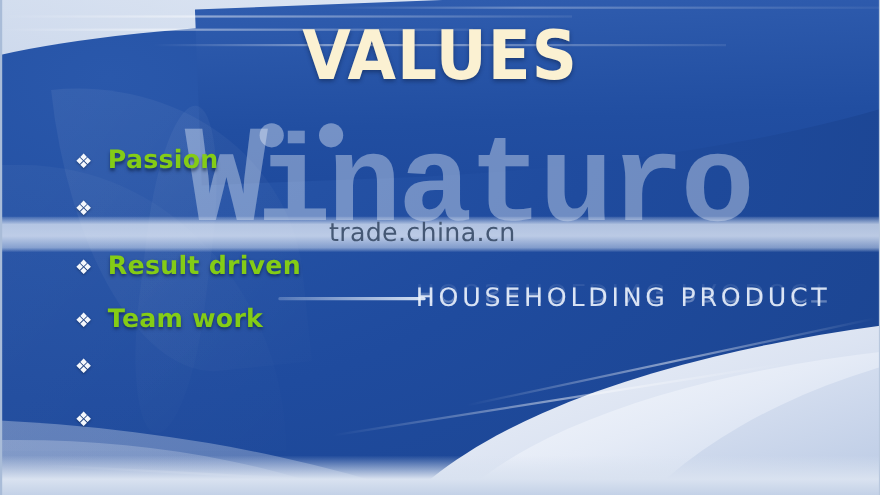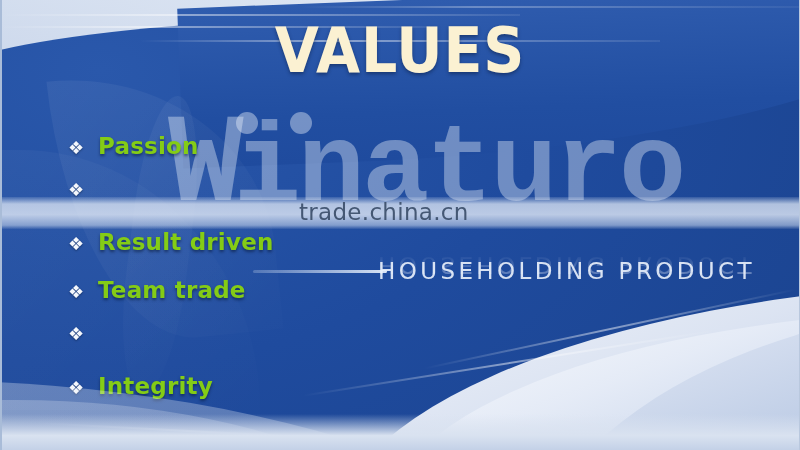--- a/index.html
+++ b/index.html
@@ -270,28 +270,27 @@
     </div>
     <div class="bullet-row">
       <span class="bullet-glyph">❖</span>
     </div>
     <div class="bullet-row">
       <span class="bullet-glyph">❖</span>
       <span class="bullet-label">Result driven</span>
     </div>
     <div class="bullet-row">
       <span class="bullet-glyph">❖</span>
-      <span class="bullet-label">Team trade</span>
-    </div>
-    <div class="bullet-row">
-      <span class="bullet-glyph">❖</span>
-    </div>
-    <div class="bullet-row">
-      <span class="bullet-glyph">❖</span>
-      <span class="bullet-label">Integrity</span>
+      <span class="bullet-label">Team work</span>
+    </div>
+    <div class="bullet-row">
+      <span class="bullet-glyph">❖</span>
+    </div>
+    <div class="bullet-row">
+      <span class="bullet-glyph">❖</span>
     </div>
   </div>
 
   <div class="tag-rule"></div>
   <div class="tagline">HOUSEHOLDING PRODUCT</div>
   <div class="tagline-reflect">HOUSEHOLDING PRODUCT</div>
 
   <div class="bottom-art">
     <div class="b-wave bw4"></div>
     <div class="b-wave bw5"></div>

